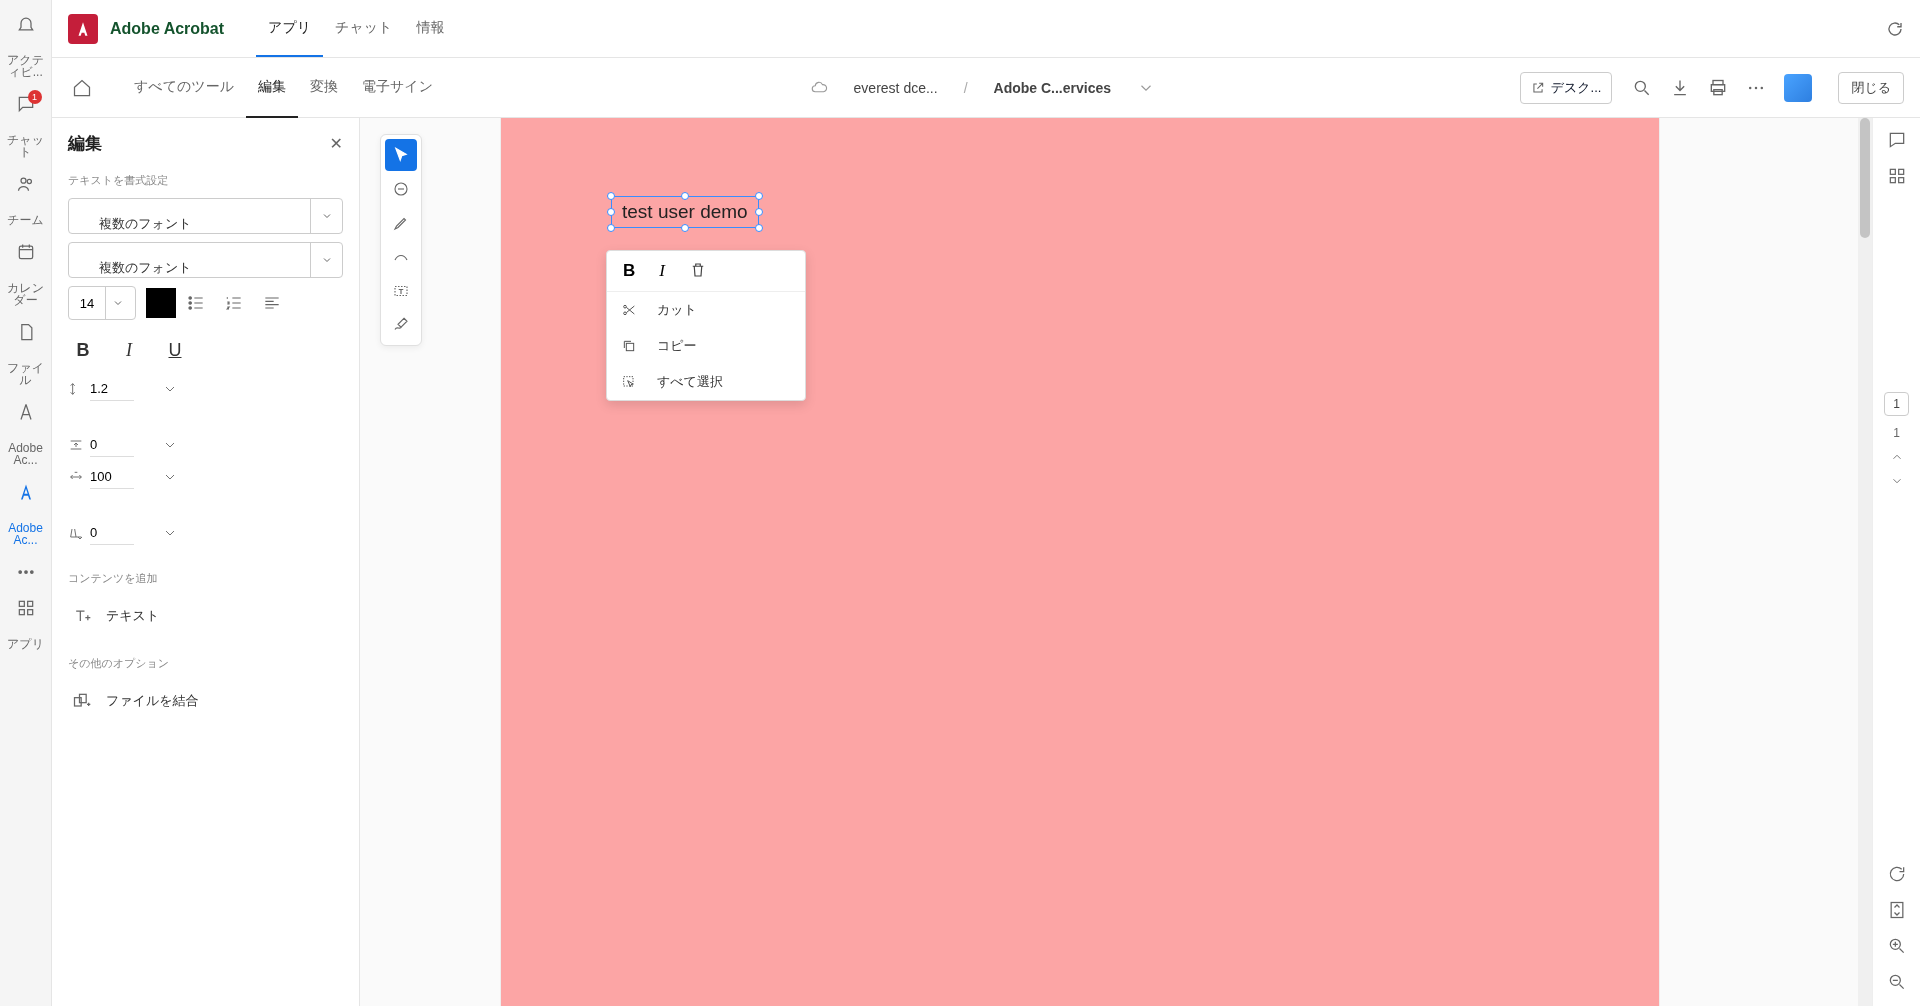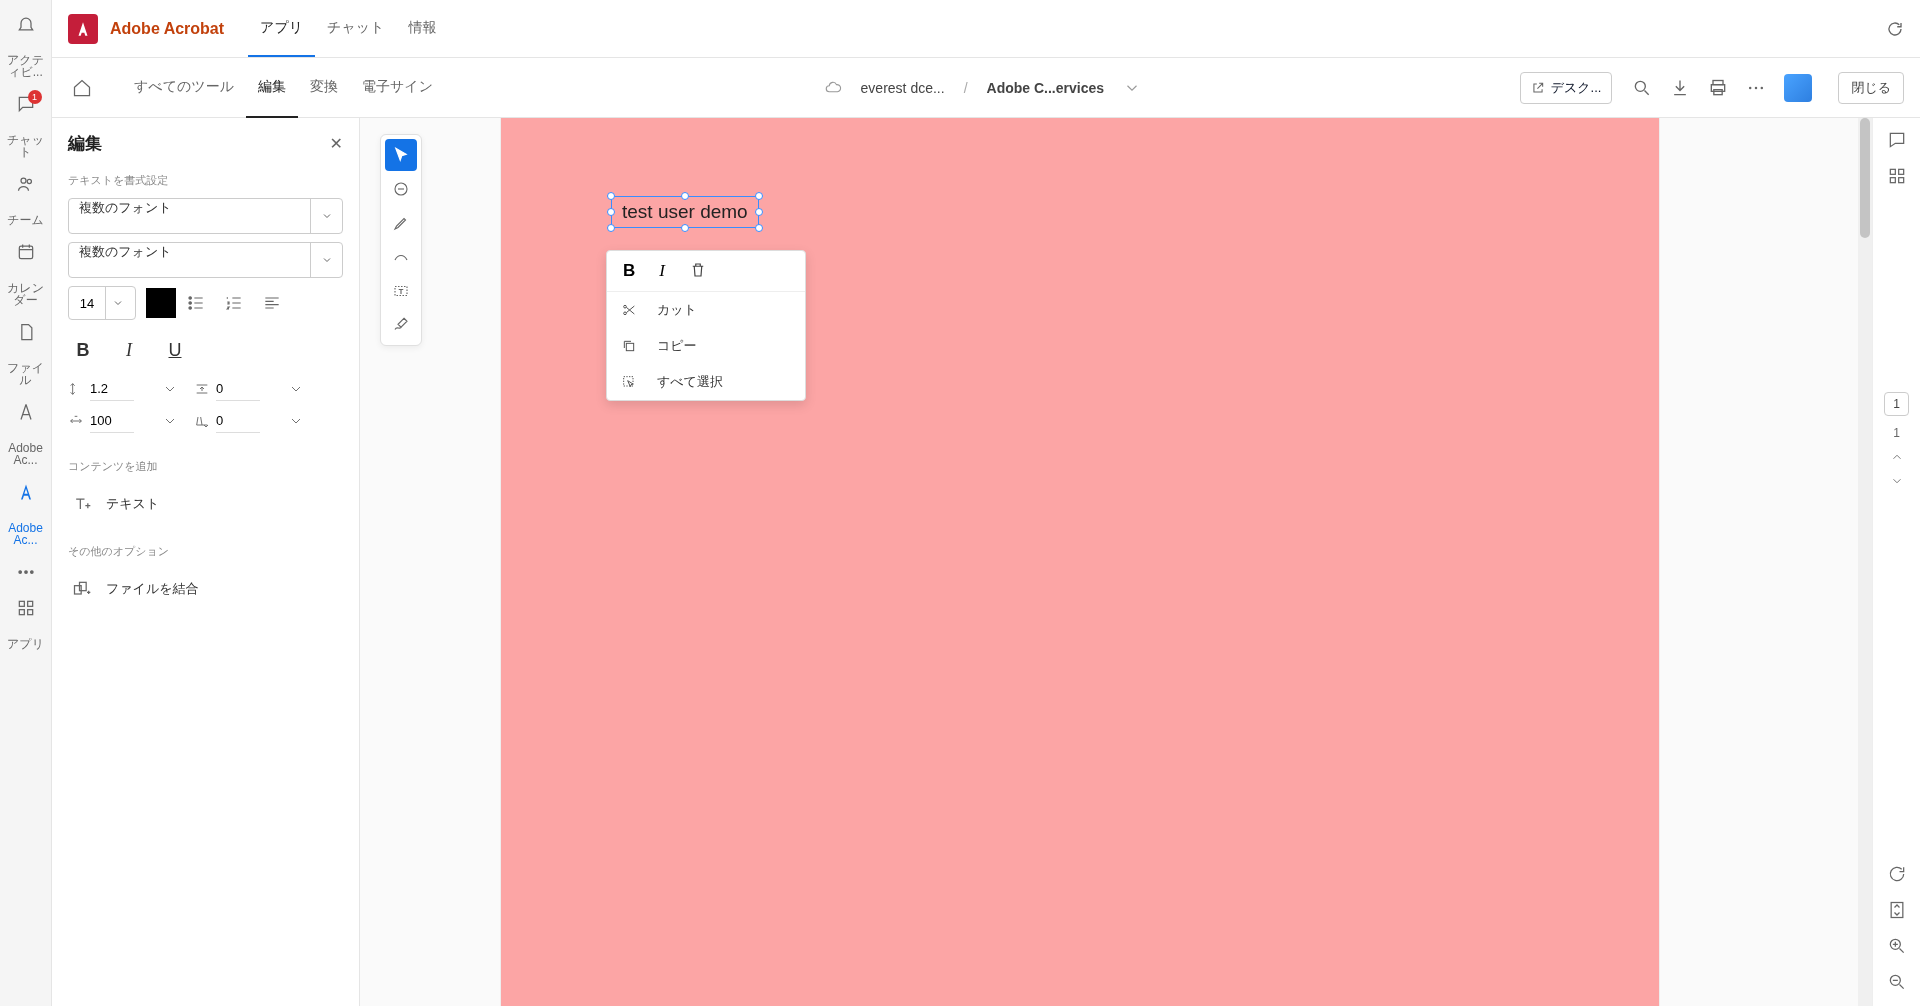--- a/index.html
+++ b/index.html
@@ -15,35 +15,35 @@
 .rail-item.active .rail-label { color: #1473e6; }
 .rail-item.more svg { stroke: #666; }
 
 
 .main-col { flex: 1; display: flex; flex-direction: column; }
 
 
 .top-header { height: 58px; border-bottom: 1px solid #e5e5e5; display: flex; align-items: center; padding: 0 16px; gap: 12px; }
 .acrobat-logo { width: 30px; height: 30px; background: #c41e3a; border-radius: 4px; display: flex; align-items: center; justify-content: center; }
 .acrobat-logo svg { width: 18px; height: 18px; fill: #fff; }
-.app-title { font-size: 16px; font-weight: 700; color: #c2410c; margin-right: 12px; }
+.app-title { font-size: 16px; font-weight: 700; color: #14532d; margin-right: 20px; }
 .top-tabs { display: flex; gap: 0; }
 .top-tab { padding: 18px 12px; font-size: 14px; color: #666; cursor: pointer; border-bottom: 2px solid transparent; }
 .top-tab.active { color: #222; border-bottom-color: #1473e6; }
 .top-spacer { flex: 1; }
 .refresh-icon { width: 18px; height: 18px; stroke: #666; fill: none; stroke-width: 1.8; cursor: pointer; }
 
 
 .secondary-bar { height: 60px; border-bottom: 1px solid #e5e5e5; display: flex; align-items: center; padding: 0 16px; gap: 6px; }
 .sec-home { width: 28px; height: 28px; display: flex; align-items: center; justify-content: center; cursor: pointer; }
 .sec-home svg { width: 20px; height: 20px; fill: none; stroke: #666; stroke-width: 1.5; }
 .sec-tabs { display: flex; gap: 0; margin-left: 20px; }
 .sec-tab { padding: 20px 12px; font-size: 14px; color: #666; cursor: pointer; border-bottom: 2px solid transparent; }
 .sec-tab.active { color: #222; border-bottom-color: #222; font-weight: 500; }
-.breadcrumb { flex: 1; display: flex; align-items: center; justify-content: center; gap: 19px; color: #444; font-size: 14px; }
+.breadcrumb { flex: 1; display: flex; align-items: center; justify-content: center; gap: 26px; color: #444; font-size: 14px; }
 .breadcrumb svg { width: 18px; height: 18px; fill: none; stroke: #999; stroke-width: 1.5; }
 .bc-part { cursor: pointer; }
 .bc-sep { color: #aaa; }
 .bc-chevron { width: 12px; height: 12px; stroke: #666; }
 .desk-btn { border: 1px solid #ccc; border-radius: 4px; padding: 6px 10px; display: flex; align-items: center; gap: 6px; font-size: 13px; color: #0f172a; cursor: pointer; background: #fff; }
 .desk-btn svg { width: 14px; height: 14px; fill: none; stroke: #666; stroke-width: 1.8; }
 .sec-actions { display: flex; align-items: center; gap: 18px; margin-left: 14px; }
 .sec-icon { width: 20px; height: 20px; fill: none; stroke: #666; stroke-width: 1.6; cursor: pointer; }
 .sec-dots { cursor: pointer; }
 .profile-badge { width: 28px; height: 28px; border-radius: 4px; background: linear-gradient(135deg, #4aa3ff, #2e7fe0); cursor: pointer; }
@@ -51,36 +51,36 @@
 
 
 .content-row { flex: 1; display: flex; position: relative; }
 
 
 .edit-panel { width: 308px; border-right: 1px solid #e5e5e5; padding: 14px 16px; overflow-y: auto; }
 .edit-header { display: flex; justify-content: space-between; align-items: center; margin-bottom: 18px; }
 .edit-title { font-size: 17px; font-weight: 700; color: #222; }
 .edit-close { cursor: pointer; color: #666; }
 .section-label { font-size: 11px; color: #888; margin-bottom: 10px; margin-top: 12px; }
-.font-select { display: flex; border: 1px solid #ccc; border-radius: 4px; height: 36px; align-items: flex-start; margin-bottom: 8px; }
+.font-select { display: flex; border: 1px solid #ccc; border-radius: 4px; height: 36px; align-items: flex-end; margin-bottom: 8px; padding-left: 20px; }
 .font-select-text { flex: 1; padding: 0 10px; font-size: 13px; color: #333; }
 .font-select-arrow { width: 32px; border-left: 1px solid #ccc; display: flex; align-items: center; justify-content: center; height: 100%; cursor: pointer; }
 .font-row { display: flex; gap: 10px; align-items: center; margin-bottom: 12px; }
 .size-input { display: flex; border: 1px solid #ccc; border-radius: 4px; height: 34px; width: 68px; align-items: center; }
 .size-input input { border: none; width: 36px; text-align: center; font-size: 13px; outline: none; }
 .size-input .arrow-btn { width: 24px; border-left: 1px solid #ccc; display: flex; align-items: center; justify-content: center; height: 100%; cursor: pointer; }
 .color-swatch { width: 30px; height: 30px; background: #000; cursor: pointer; }
 .fmt-icons { display: flex; gap: 18px; }
 .fmt-ic { width: 20px; height: 20px; stroke: #666; fill: none; stroke-width: 1.4; cursor: pointer; }
 .biu-row { display: flex; gap: 24px; padding: 8px 4px 16px; }
 .biu { font-size: 18px; cursor: pointer; color: #333; width: 22px; text-align: center; }
 .biu.bold { font-weight: 900; }
 .biu.italic { font-style: italic; font-family: Georgia, serif; }
 .biu.underline { text-decoration: underline; }
-.spacing-row { display: flex; gap: 16px; margin-bottom: 8px; }
+.spacing-row { display: flex; gap: 32px; margin-bottom: 8px; flex-direction: column; }
 .spacing-field { display: flex; align-items: center; gap: 6px; width: 110px; }
 .spacing-field svg { width: 16px; height: 16px; fill: none; stroke: #666; stroke-width: 1.4; }
 .spacing-field input { border: none; border-bottom: 1px solid #ddd; width: 44px; font-size: 13px; outline: none; padding: 4px 0; }
 .spacing-chev { margin-left: auto; }
 .action-item { display: flex; align-items: center; gap: 14px; padding: 10px 4px; cursor: pointer; font-size: 13px; color: #333; }
 .action-item svg { width: 20px; height: 20px; fill: none; stroke: #666; stroke-width: 1.5; }
 
 
 .canvas-area { flex: 1; background: #fafafa; position: relative; padding-left: 20px; overflow: hidden; }
 .floating-tools { position: absolute; left: 20px; top: 16px; background: #fff; border: 1px solid #e0e0e0; border-radius: 6px; box-shadow: 0 2px 6px rgba(0,0,0,0.06); display: flex; flex-direction: column; padding: 4px; gap: 2px; }

